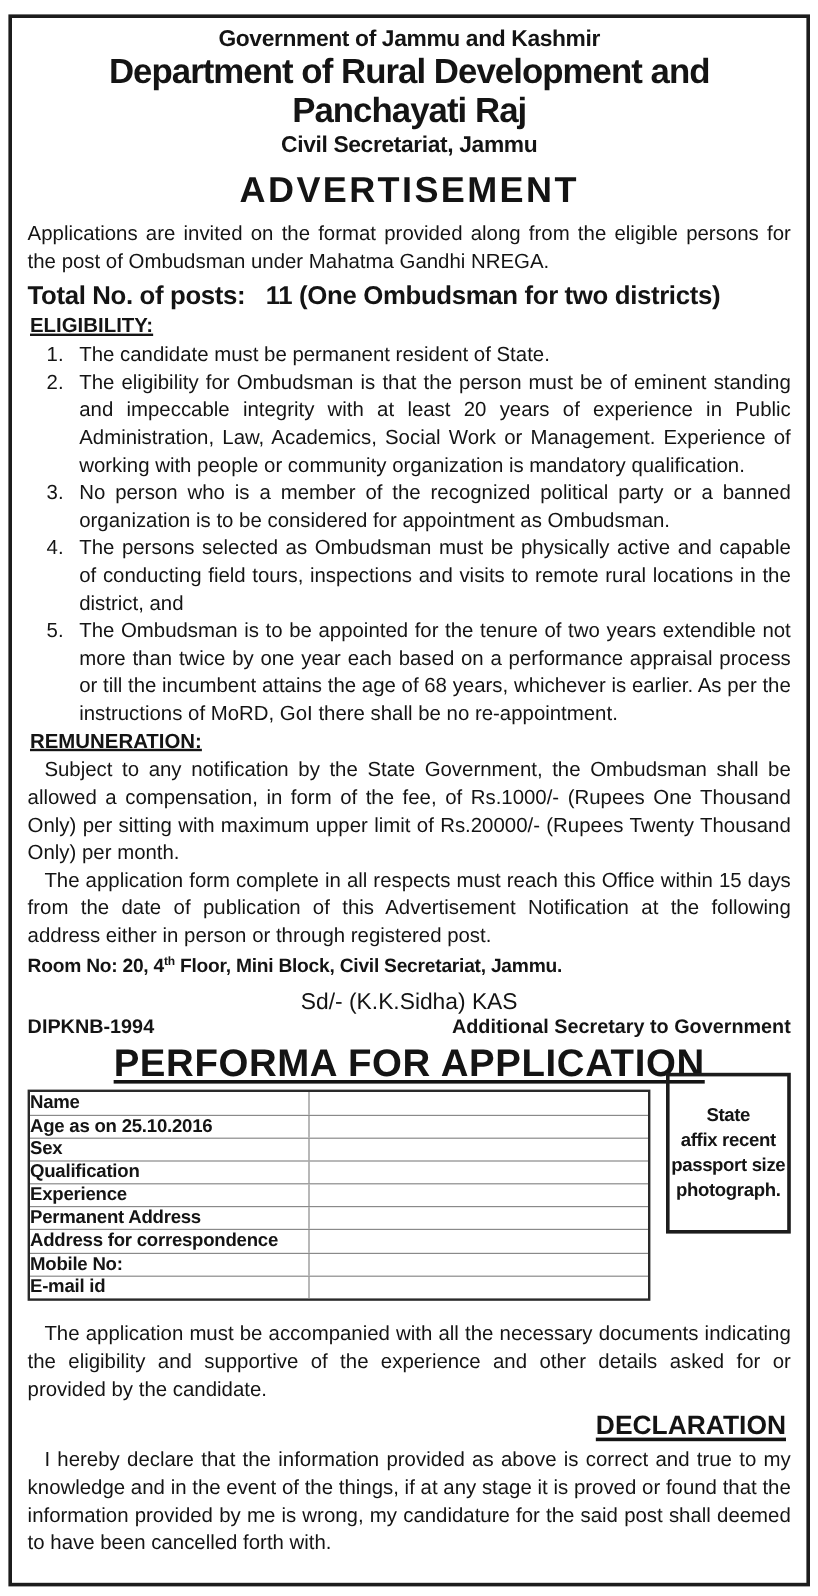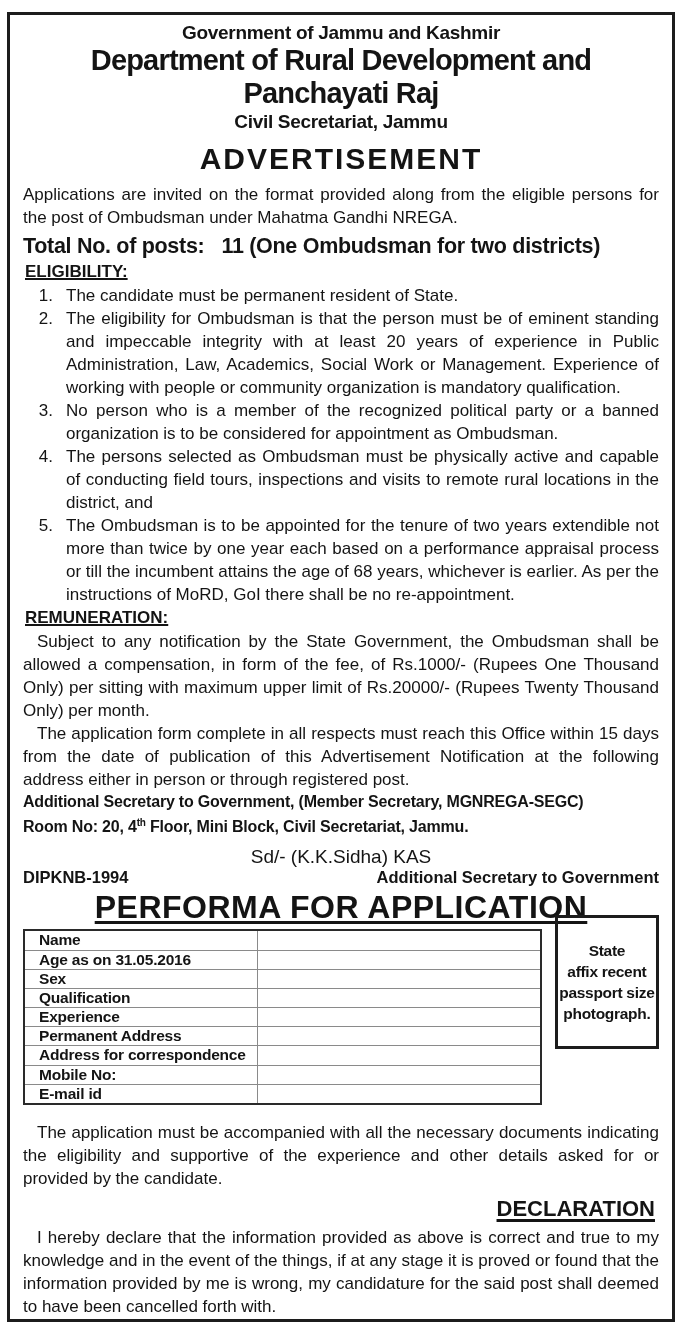--- a/index.html
+++ b/index.html
@@ -23,21 +23,21 @@
   sup{font-size:10px;}
   .signoff{margin-top:10px;}
   .signoff-sd{font-size:19px;font-weight:400;text-align:center;line-height:20px;}
   .signoff-row{display:flex;justify-content:space-between;font-size:16.5px;font-weight:800;line-height:20px;}
   .performa-title{font-size:32px;font-weight:800;letter-spacing:0.5px;margin:2px 0 3px 0;}
   .performa-title span{text-decoration:underline;text-decoration-thickness:3px;text-underline-offset:3px;}
   .performa-body{display:flex;align-items:flex-start;}
   .ptable{width:545px;border:2px solid #2a2a2a;border-bottom:2px solid #2a2a2a;}
   .trow{display:flex;border-bottom:1px solid #8a8a8a;height:18.2px;}
   .trow:last-child{border-bottom:none;}
-  .tlabel{flex:0 0 45%;font-size:15.5px;font-weight:800;letter-spacing:-0.2px;padding-left:14px;line-height:18px;box-sizing:border-box;}
+  .tlabel{flex:0 0 45%;font-size:15.5px;font-weight:800;letter-spacing:-0.2px;line-height:18px;box-sizing:border-box;}
   .tvalue{flex:1;border-left:1px solid #8a8a8a;}
   .photo-box{width:104px;height:128px;border:3px solid #1c1c1c;margin-left:13px;margin-top:-14px;display:flex;flex-direction:column;justify-content:center;text-align:center;}
   .photo-box div{font-size:15.5px;font-weight:800;line-height:21px;letter-spacing:-0.3px;}
   .decl-title{font-size:22px;font-weight:700;margin:6px 0 4px 0;text-align:right;}
   .decl-title span{text-decoration:underline;text-decoration-thickness:2.5px;text-underline-offset:3px;padding:0 4px;} .mt4{margin-top:16px;}
 </style>
 </head>
 <body>
 
 <div class="page">
@@ -77,41 +77,40 @@
     <div class="olist-item">
       <div class="olist-num">5.</div>
       <div class="olist-text">The Ombudsman is to be appointed for the tenure of two years extendible not more than twice by one year each based on a performance appraisal process or till the incumbent attains the age of 68 years, whichever is earlier. As per the instructions of MoRD, GoI there shall be no re-appointment.</div>
     </div>
   </div>
 
   <div class="sect-head">REMUNERATION:</div>
   <div class="body-text indent">Subject to any notification by the State Government, the Ombudsman shall be allowed a compensation, in form of the fee, of Rs.1000/- (Rupees One Thousand Only) per sitting with maximum upper limit of Rs.20000/- (Rupees Twenty Thousand Only) per month.</div>
   <div class="body-text indent">The application form complete in all respects must reach this Office within 15 days from the date of publication of this Advertisement Notification at the following address either in person or through registered post.</div>
 
-  <div class="addr-line">Additional Secretary to Government, (Member Secretary, MGNREGA-SEGC)</div>
   <div class="addr-line"><span>Room No: 20, 4</span><sup>th</sup><span> Floor, Mini Block, Civil Secretariat, Jammu.</span></div>
 
   <div class="signoff">
     <div class="signoff-sd">Sd/- (K.K.Sidha) KAS</div>
     <div class="signoff-row">
       <span>DIPKNB-1994</span>
       <span>Additional Secretary to Government</span>
     </div>
   </div>
 
   <div class="center performa-title"><span>PERFORMA FOR APPLICATION</span></div>
 
   <div class="performa-body">
     <div class="ptable">
       <div class="trow">
           <div class="tlabel">Name</div>
           <div class="tvalue"></div>
         </div>
       <div class="trow">
-          <div class="tlabel">Age as on 31.05.2016</div>
+          <div class="tlabel">Age as on 25.10.2016</div>
           <div class="tvalue"></div>
         </div>
       <div class="trow">
           <div class="tlabel">Sex</div>
           <div class="tvalue"></div>
         </div>
       <div class="trow">
           <div class="tlabel">Qualification</div>
           <div class="tvalue"></div>
         </div>

